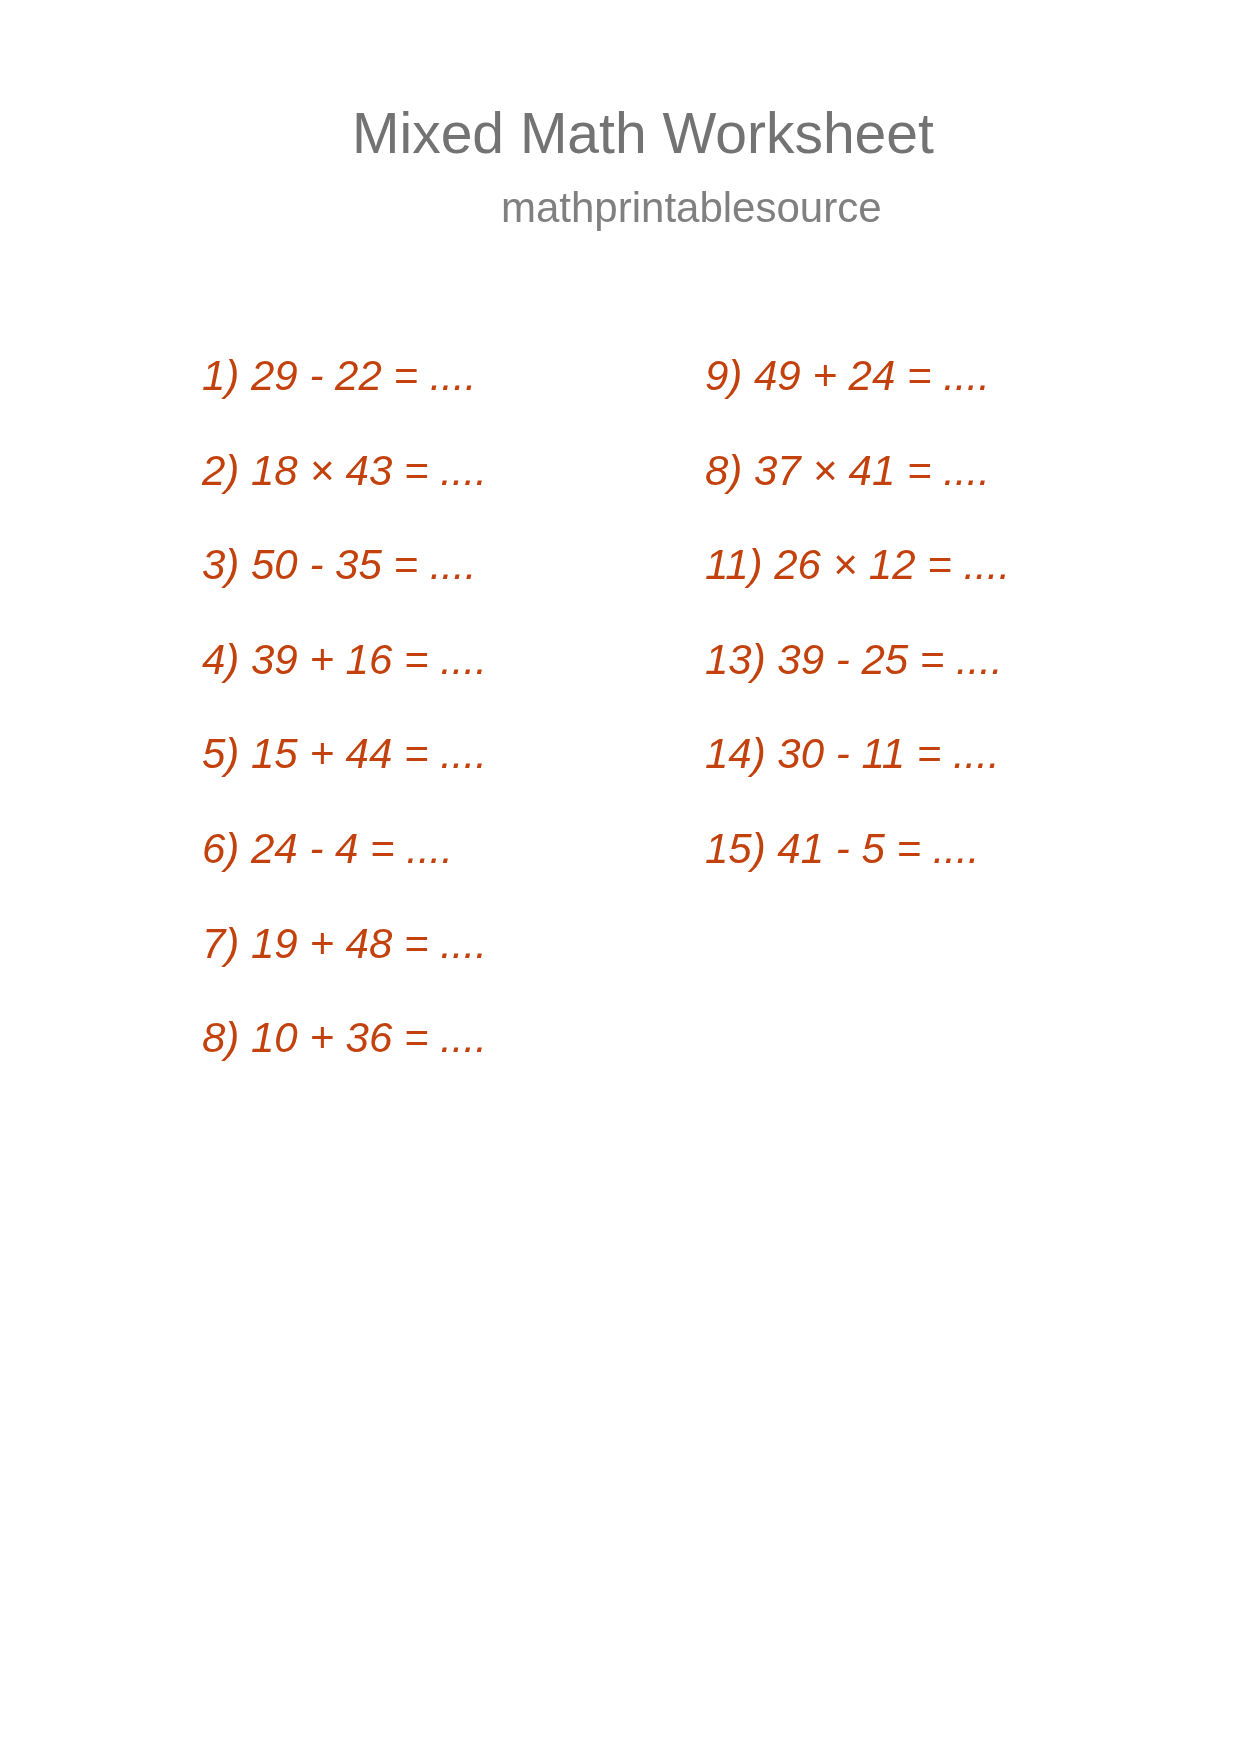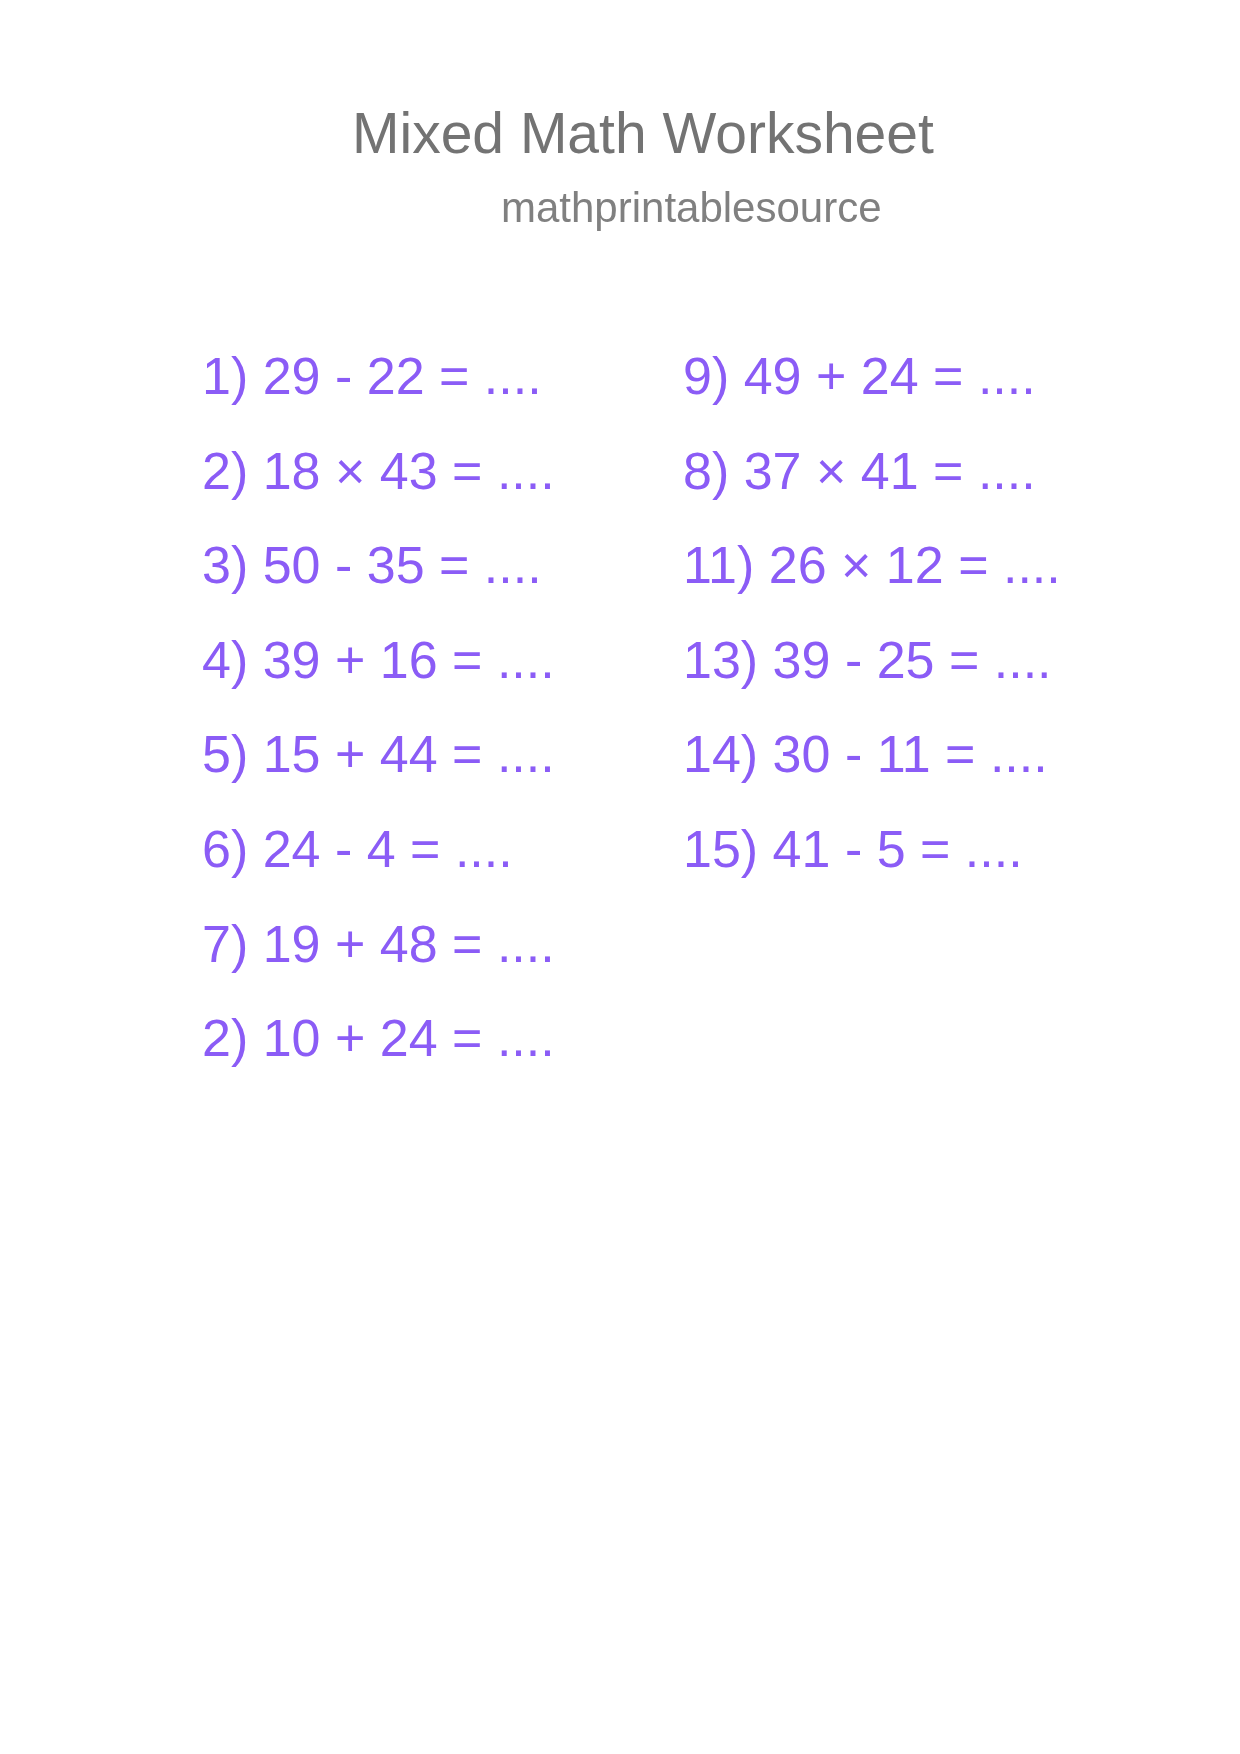--- a/index.html
+++ b/index.html
@@ -31,45 +31,46 @@
       font-size: 42px;
       line-height: 40px;
       white-space: nowrap;
       color: #808080;
     }
     .column {
       position: absolute;
       top: 351px;
     }
     .column.left { left: 202px; }
-    .column.right { left: 683px; }
+    .column.right { left: 705px; }
     .problem {
       height: 94.6px;
-      font-size: 52px;
+      font-size: 42px;
       line-height: 50px;
       white-space: nowrap;
-      color: #8b5cf6;
+      color: #c2410c;
+      font-style: italic;
     }
   </style>
 </head>
 <body>
 
 <div>
   <div class="title">Mixed Math Worksheet</div>
   <div class="subtitle">mathprintablesource</div>
 
   <div class="column left">
     <div class="problem">1) 29 - 22 = ....</div>
     <div class="problem">2) 18 × 43 = ....</div>
     <div class="problem">3) 50 - 35 = ....</div>
     <div class="problem">4) 39 + 16 = ....</div>
     <div class="problem">5) 15 + 44 = ....</div>
     <div class="problem">6) 24 - 4 = ....</div>
     <div class="problem">7) 19 + 48 = ....</div>
-    <div class="problem">2) 10 + 24 = ....</div>
+    <div class="problem">8) 10 + 36 = ....</div>
   </div>
 
   <div class="column right">
     <div class="problem">9) 49 + 24 = ....</div>
     <div class="problem">8) 37 × 41 = ....</div>
     <div class="problem">11) 26 × 12 = ....</div>
     <div class="problem">13) 39 - 25 = ....</div>
     <div class="problem">14) 30 - 11 = ....</div>
     <div class="problem">15) 41 - 5 = ....</div>
   </div>

